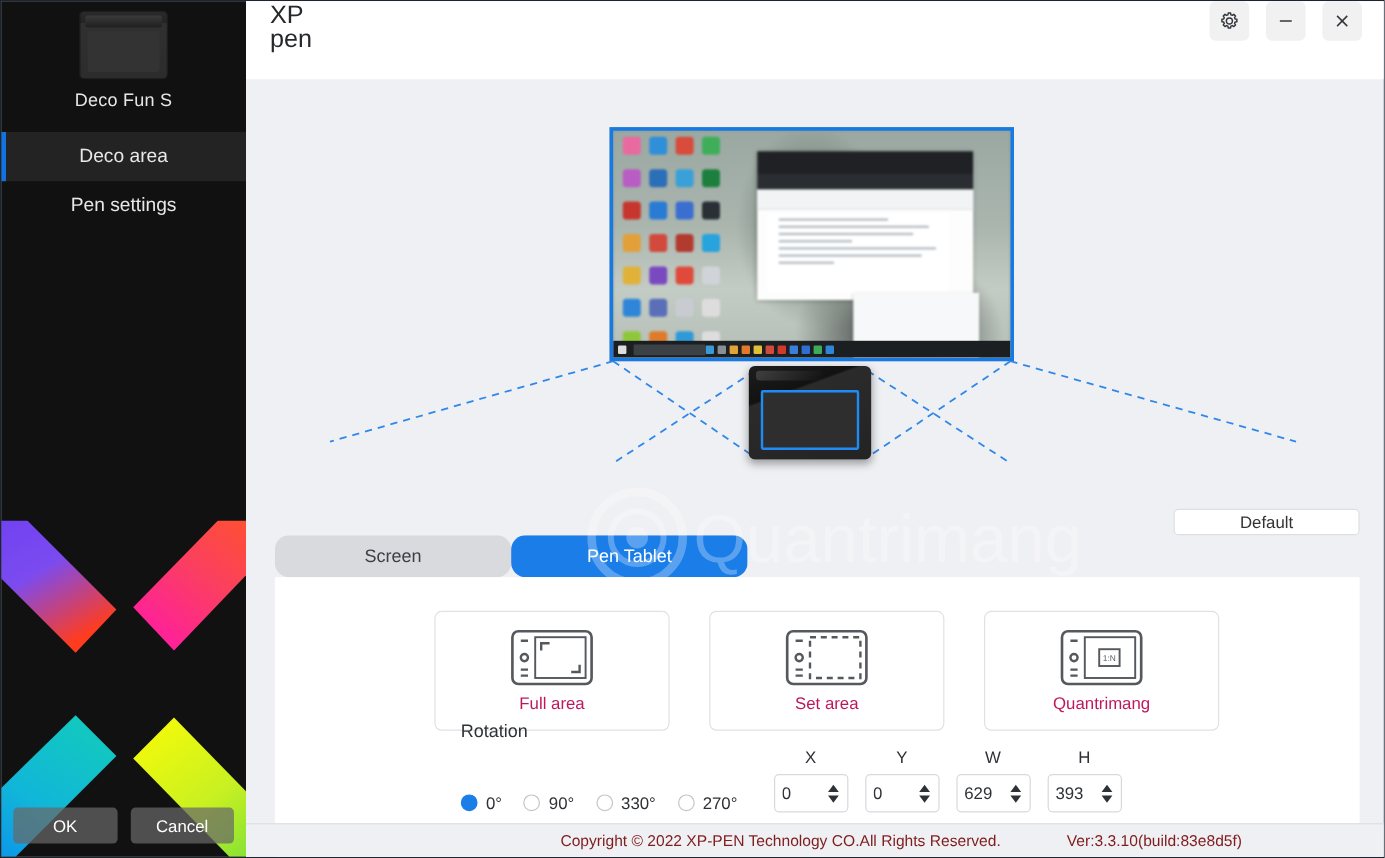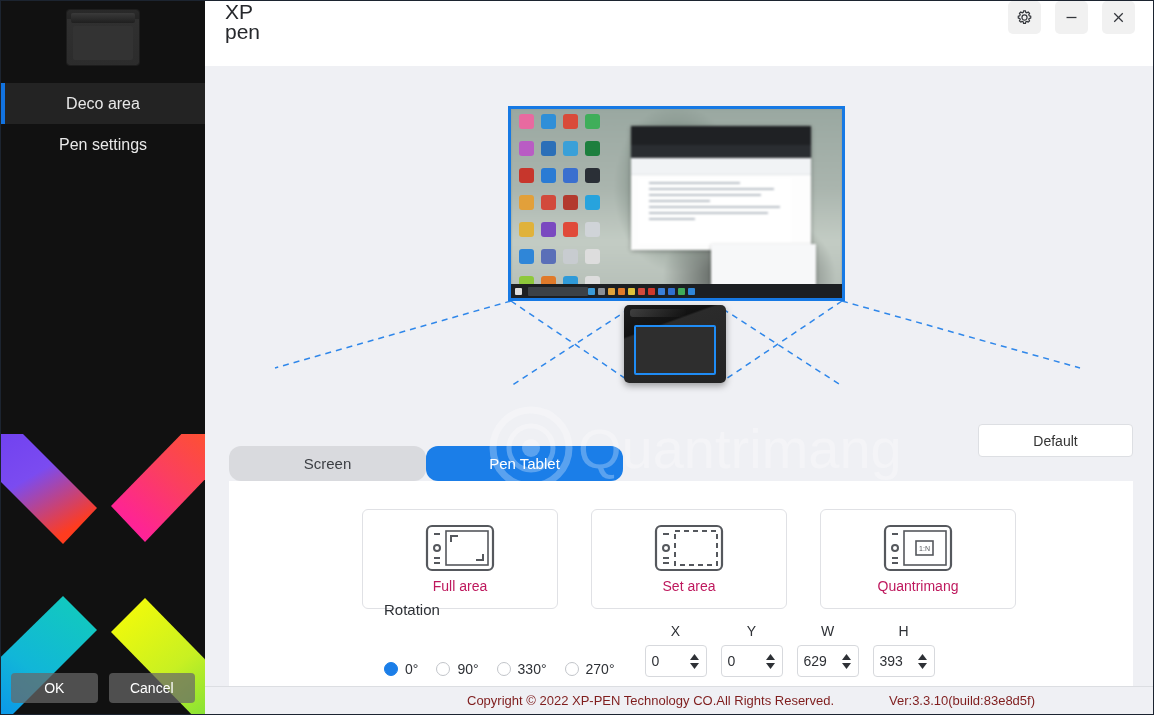--- a/index.html
+++ b/index.html
@@ -149,21 +149,21 @@
     content:""; position:absolute; left:6px; top:4px; width:56px; height:8px;
     background: linear-gradient(120deg,rgba(255,255,255,.16),rgba(255,255,255,0));
     border-radius:3px;
   }
   .tablet-active {
     position:absolute; left:10px; top:20px; right:10px; bottom:8px;
     border:2px solid #1f8cf5; border-radius:2px; background:#2e2e2e;
   }
 
   .default-btn {
-    position:absolute; right:20px; top:358px; width:155px; height:33px;
+    position:absolute; right:20px; top:358px; width:155px; height:22px;
     background:#ffffff; border:1px solid #dddfe3; border-radius:4px;
     font-size:14px; color:#333; cursor:pointer;
     font-family:"Liberation Sans",sans-serif;
   }
 
   
   .tabs {
     position:absolute; left:24px; top:380px; width:394px; height:35px;
     display:flex; border-radius:3px; overflow:hidden;
   }
@@ -232,20 +232,21 @@
   }
 </style>
 </head>
 <body>
 
 <div id="app">
 
   <div class="sidebar">
 
     <div class="device-thumb"></div>
+    <div class="device-name">Deco Fun S</div>
 
     <div class="nav">
       <div class="nav-item active">
         <span>Deco area</span>
       </div>
       <div class="nav-item">
         <span>Pen settings</span>
       </div>
     </div>
 

